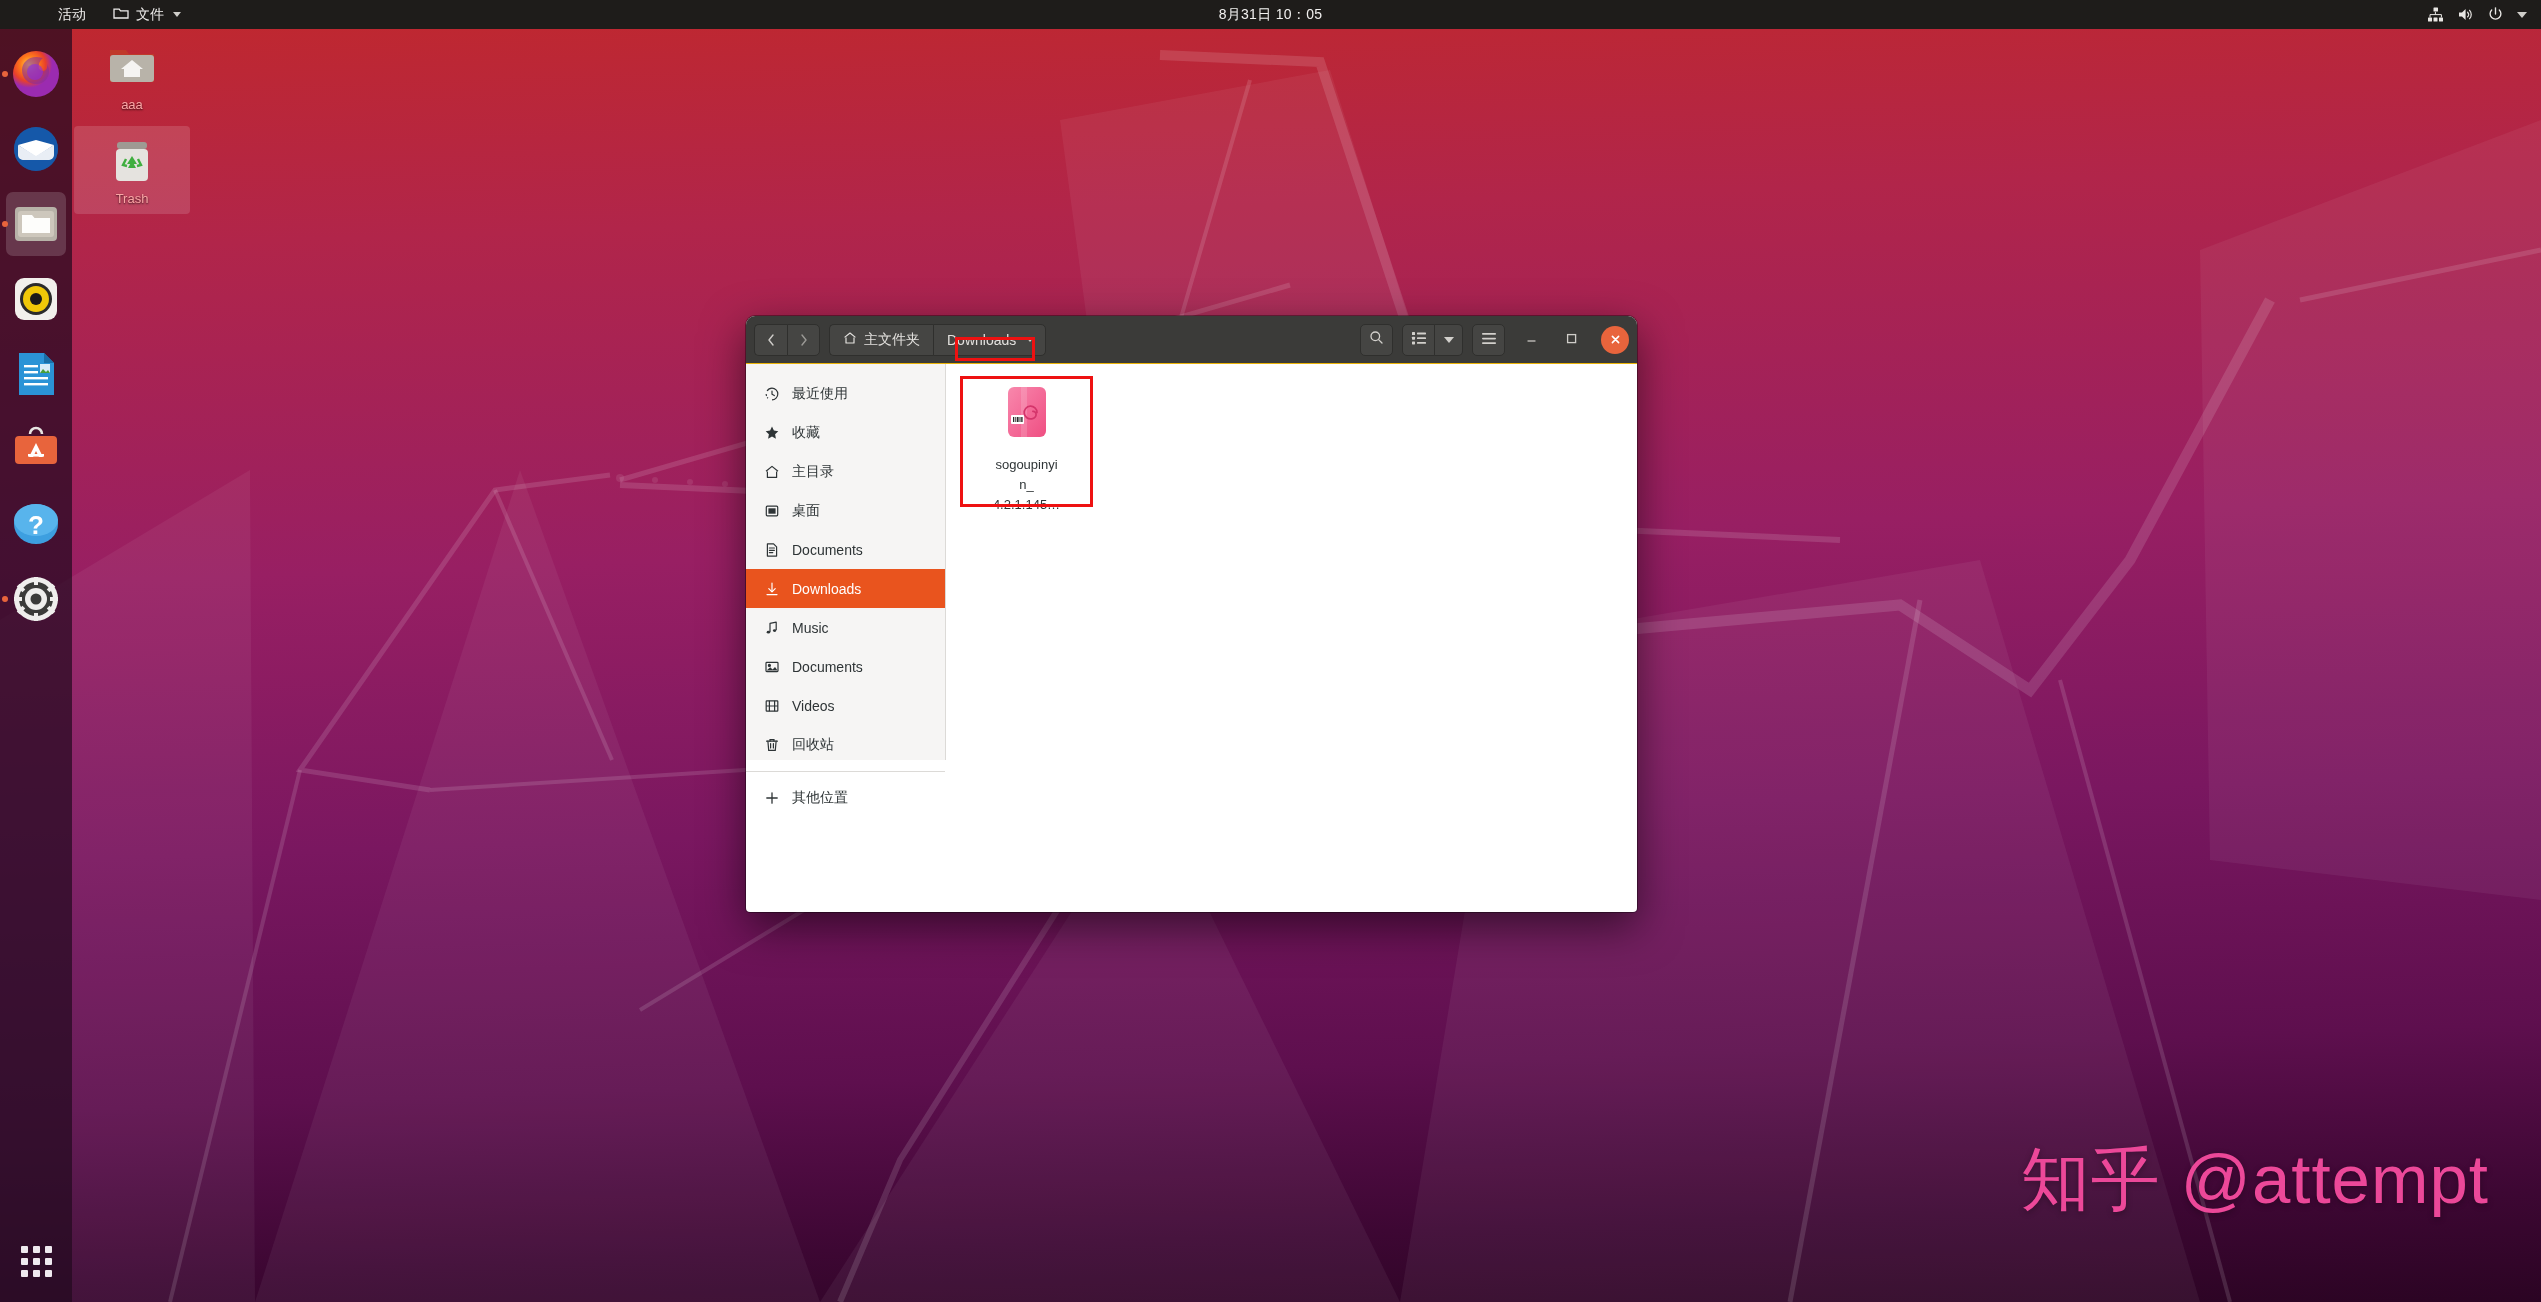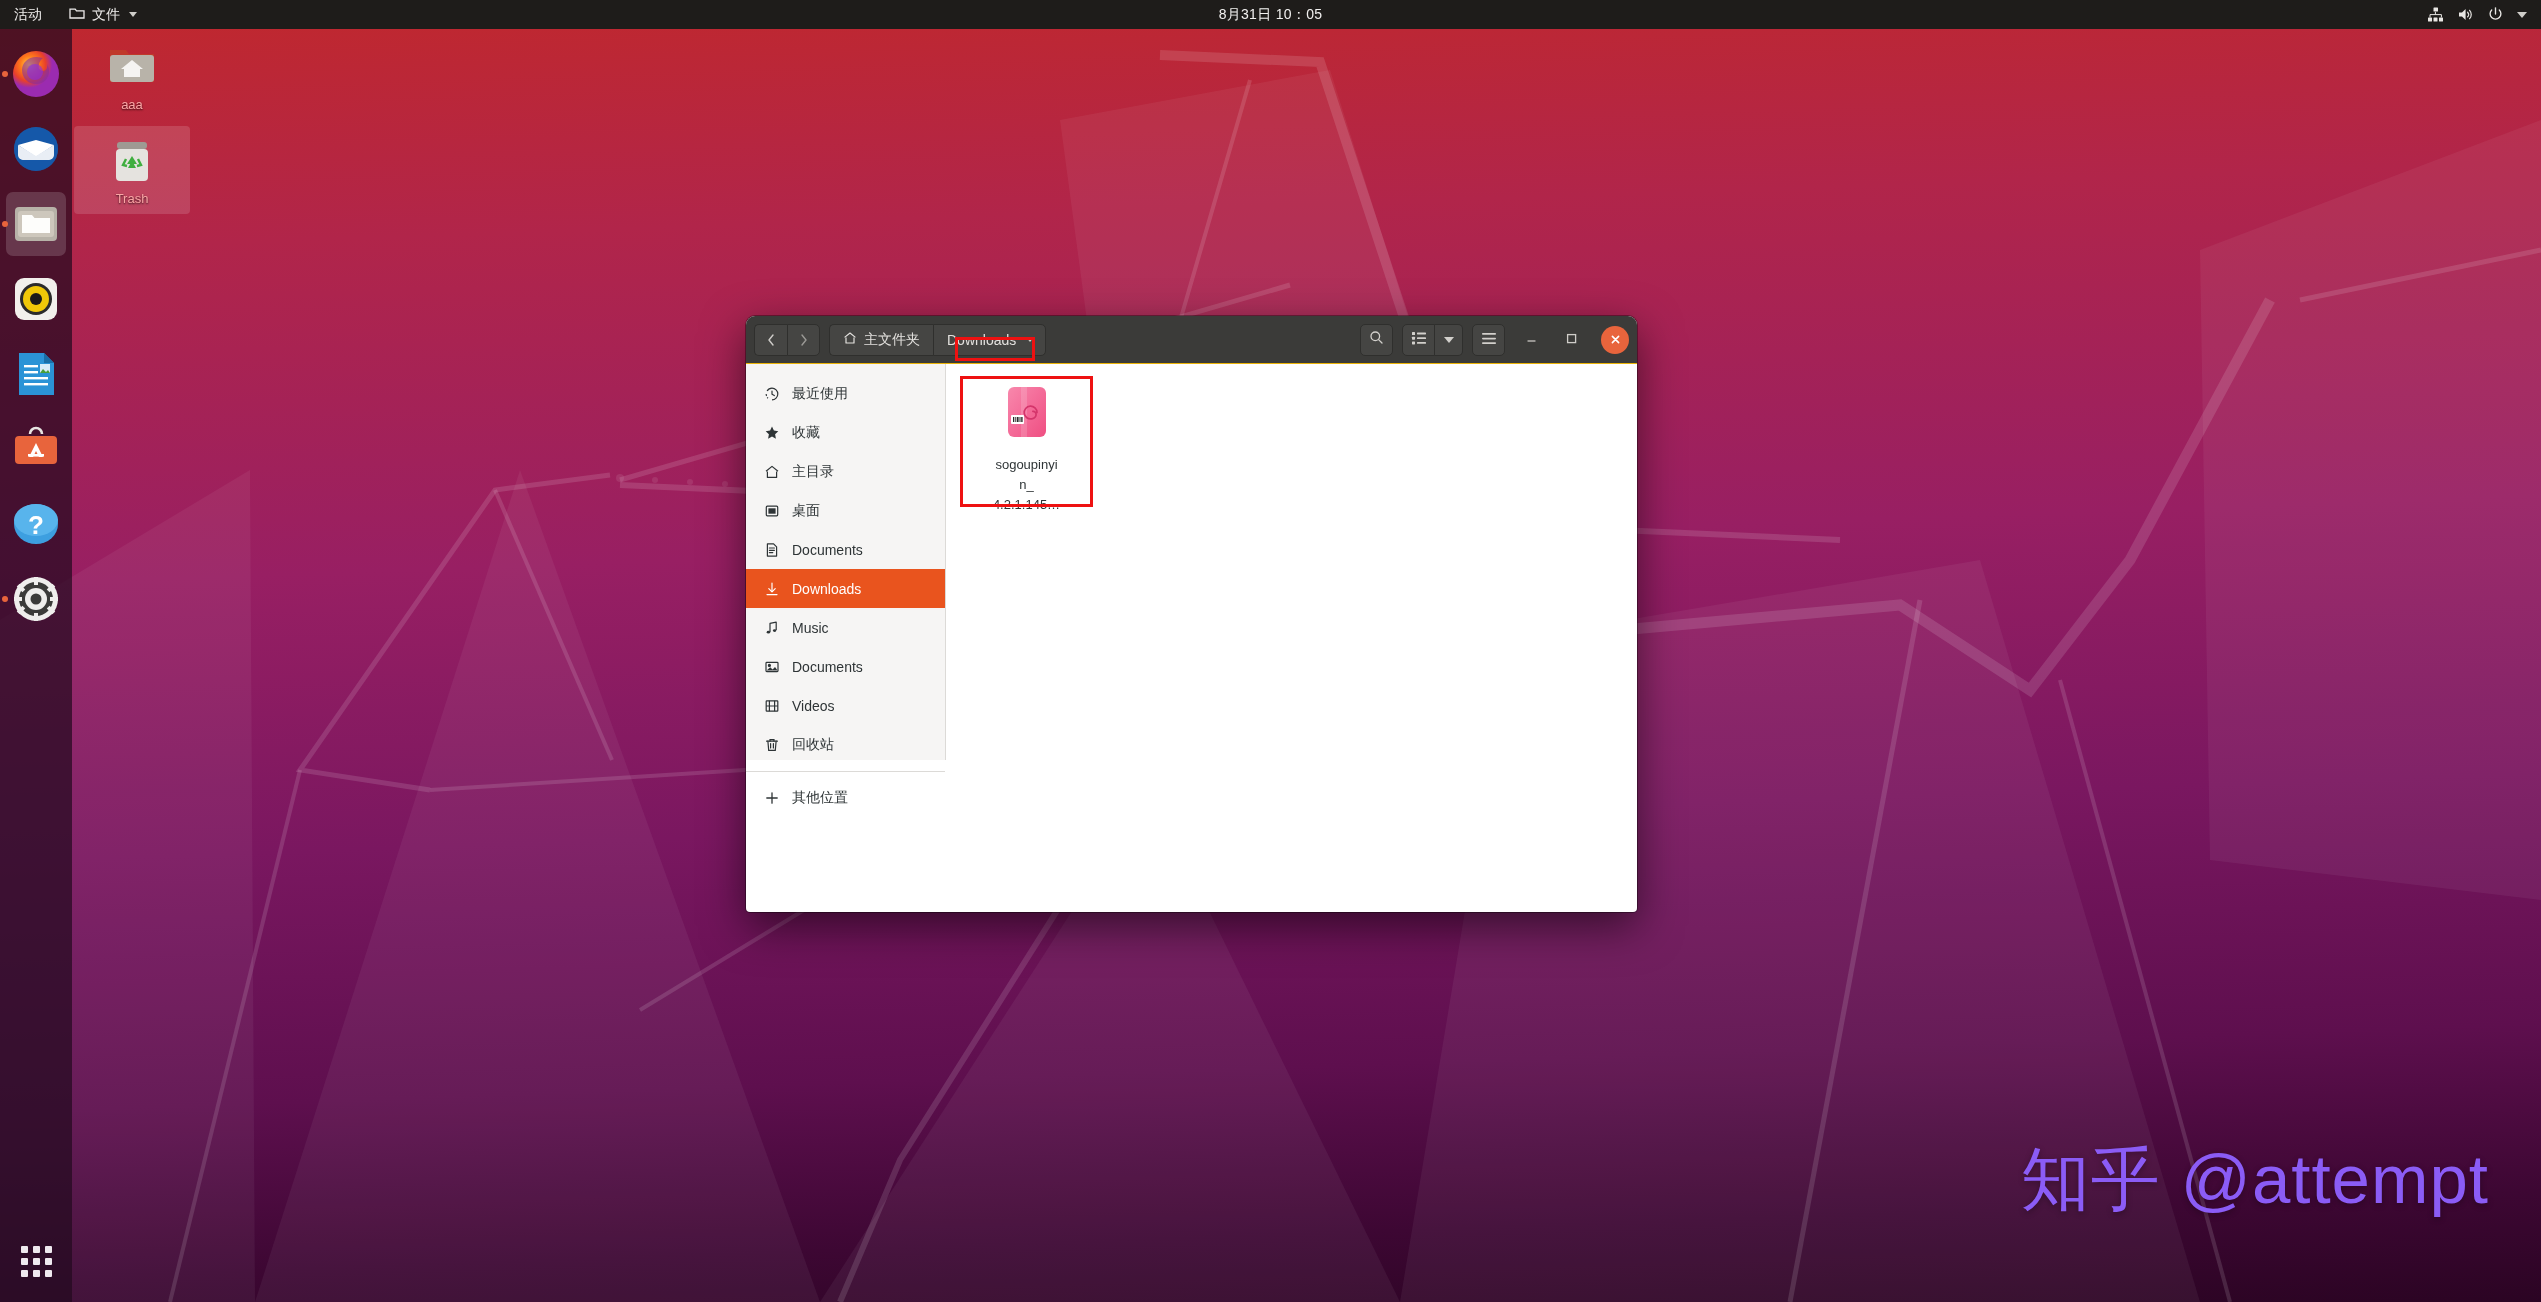--- a/index.html
+++ b/index.html
@@ -18,21 +18,21 @@
   }
   #wallpaper svg{ position:absolute; left:0; top:0; }
 
   
   #topbar{
     position:absolute; left:0; top:0; width:2541px; height:29px;
     background:#1e1c1a; color:#f2f1f0;
     font-size:14px; z-index:50;
     display:flex; align-items:center;
   }
-  #topbar .tb-left{ display:flex; align-items:center; gap:0; }
+  #topbar .tb-left{ display:flex; align-items:center; gap:0;margin-left:44px; }
   .tb-item{
     display:flex; align-items:center; gap:7px;
     padding:0 11px; height:29px; color:#eeeceb; font-size:14px;
     white-space:nowrap;
   }
   #activities{ padding-left:14px; padding-right:16px; }
   #topbar .tb-center{
     position:absolute; left:50%; transform:translateX(-50%);
     display:flex; align-items:center; gap:13px;
     font-size:14px; letter-spacing:.3px;
@@ -163,21 +163,21 @@
     font-size:13px; color:#2e3436; line-height:1.55; word-break:break-all;
   }
   #filebox{
     position:absolute; left:0px; top:0px; width:133px; height:131px;
     border:3px solid #ee1111; pointer-events:none;
   }
 
   
   #watermark{
     position:absolute; right:52px; bottom:76px;
-    color:#8b5cf6; font-size:69px; letter-spacing:1px;
+    color:#ec4899; font-size:69px; letter-spacing:1px;
     text-shadow:0 2px 6px rgba(0,0,0,.3);
     z-index:20; white-space:nowrap;margin-left:48px;
   }
 </style>
 </head>
 <body>
 
 <div id="wallpaper">
   <svg width="2541" height="1302" viewBox="0 0 2541 1302">
     <g fill="#ffffff" fill-opacity="0.055">

